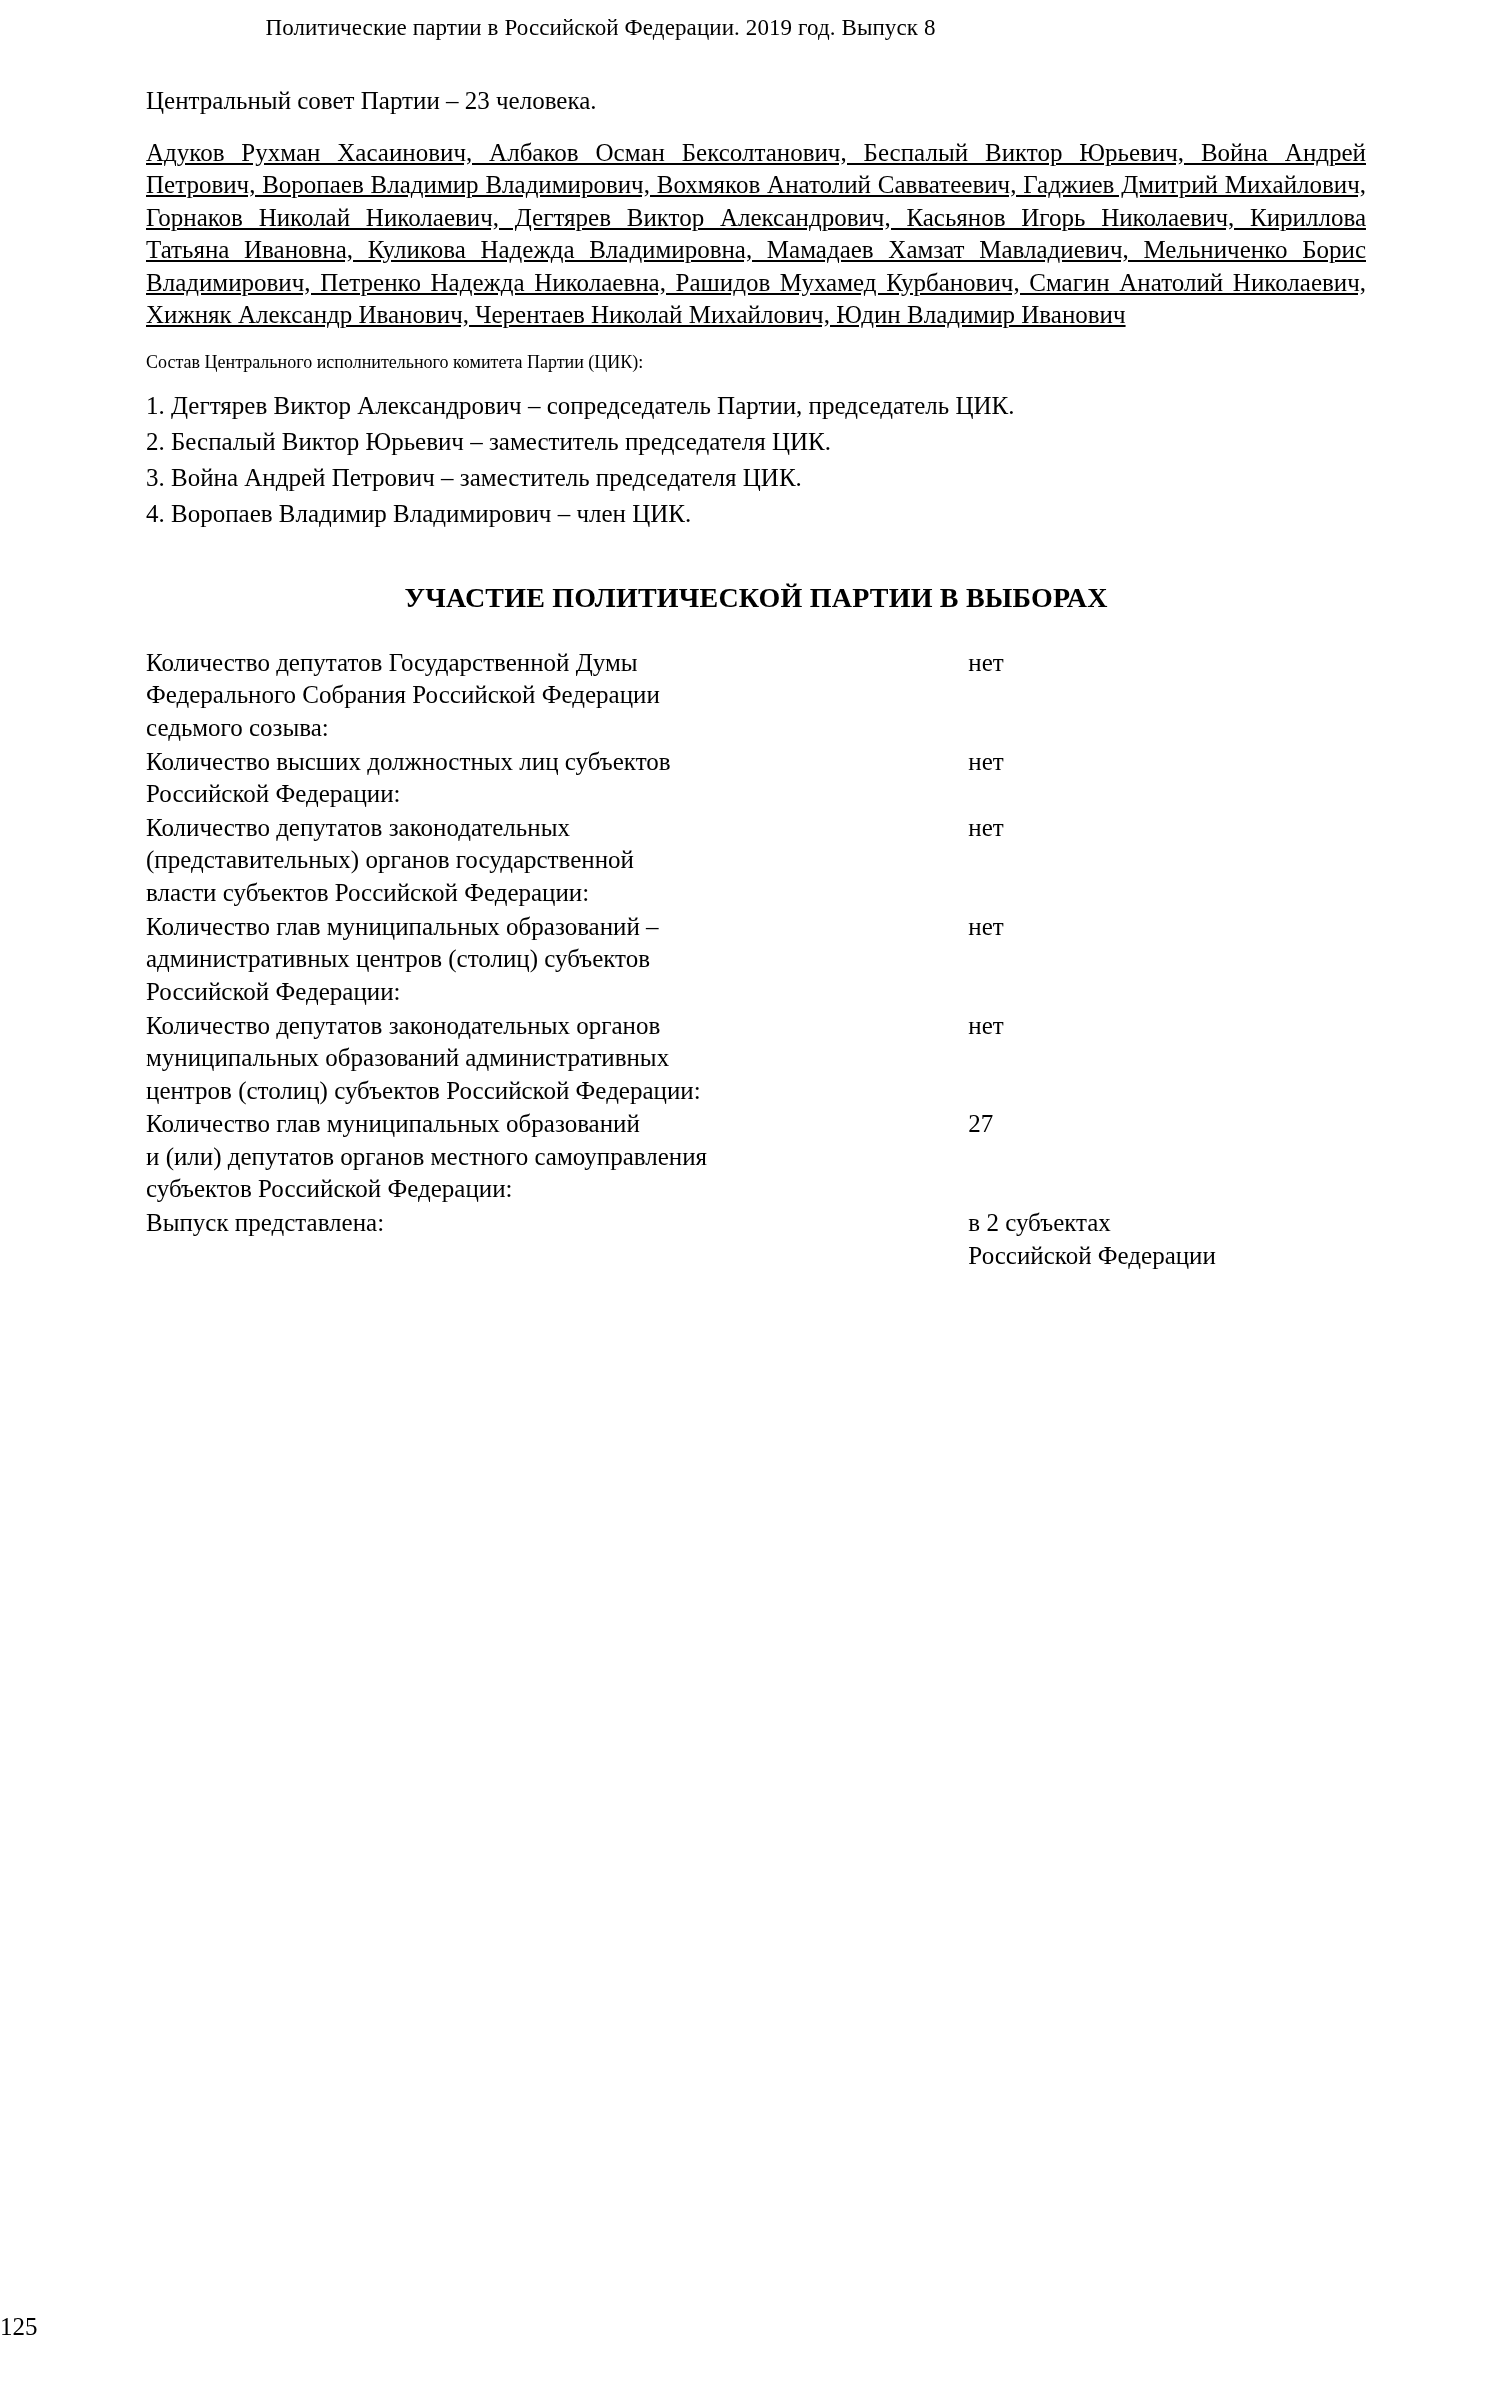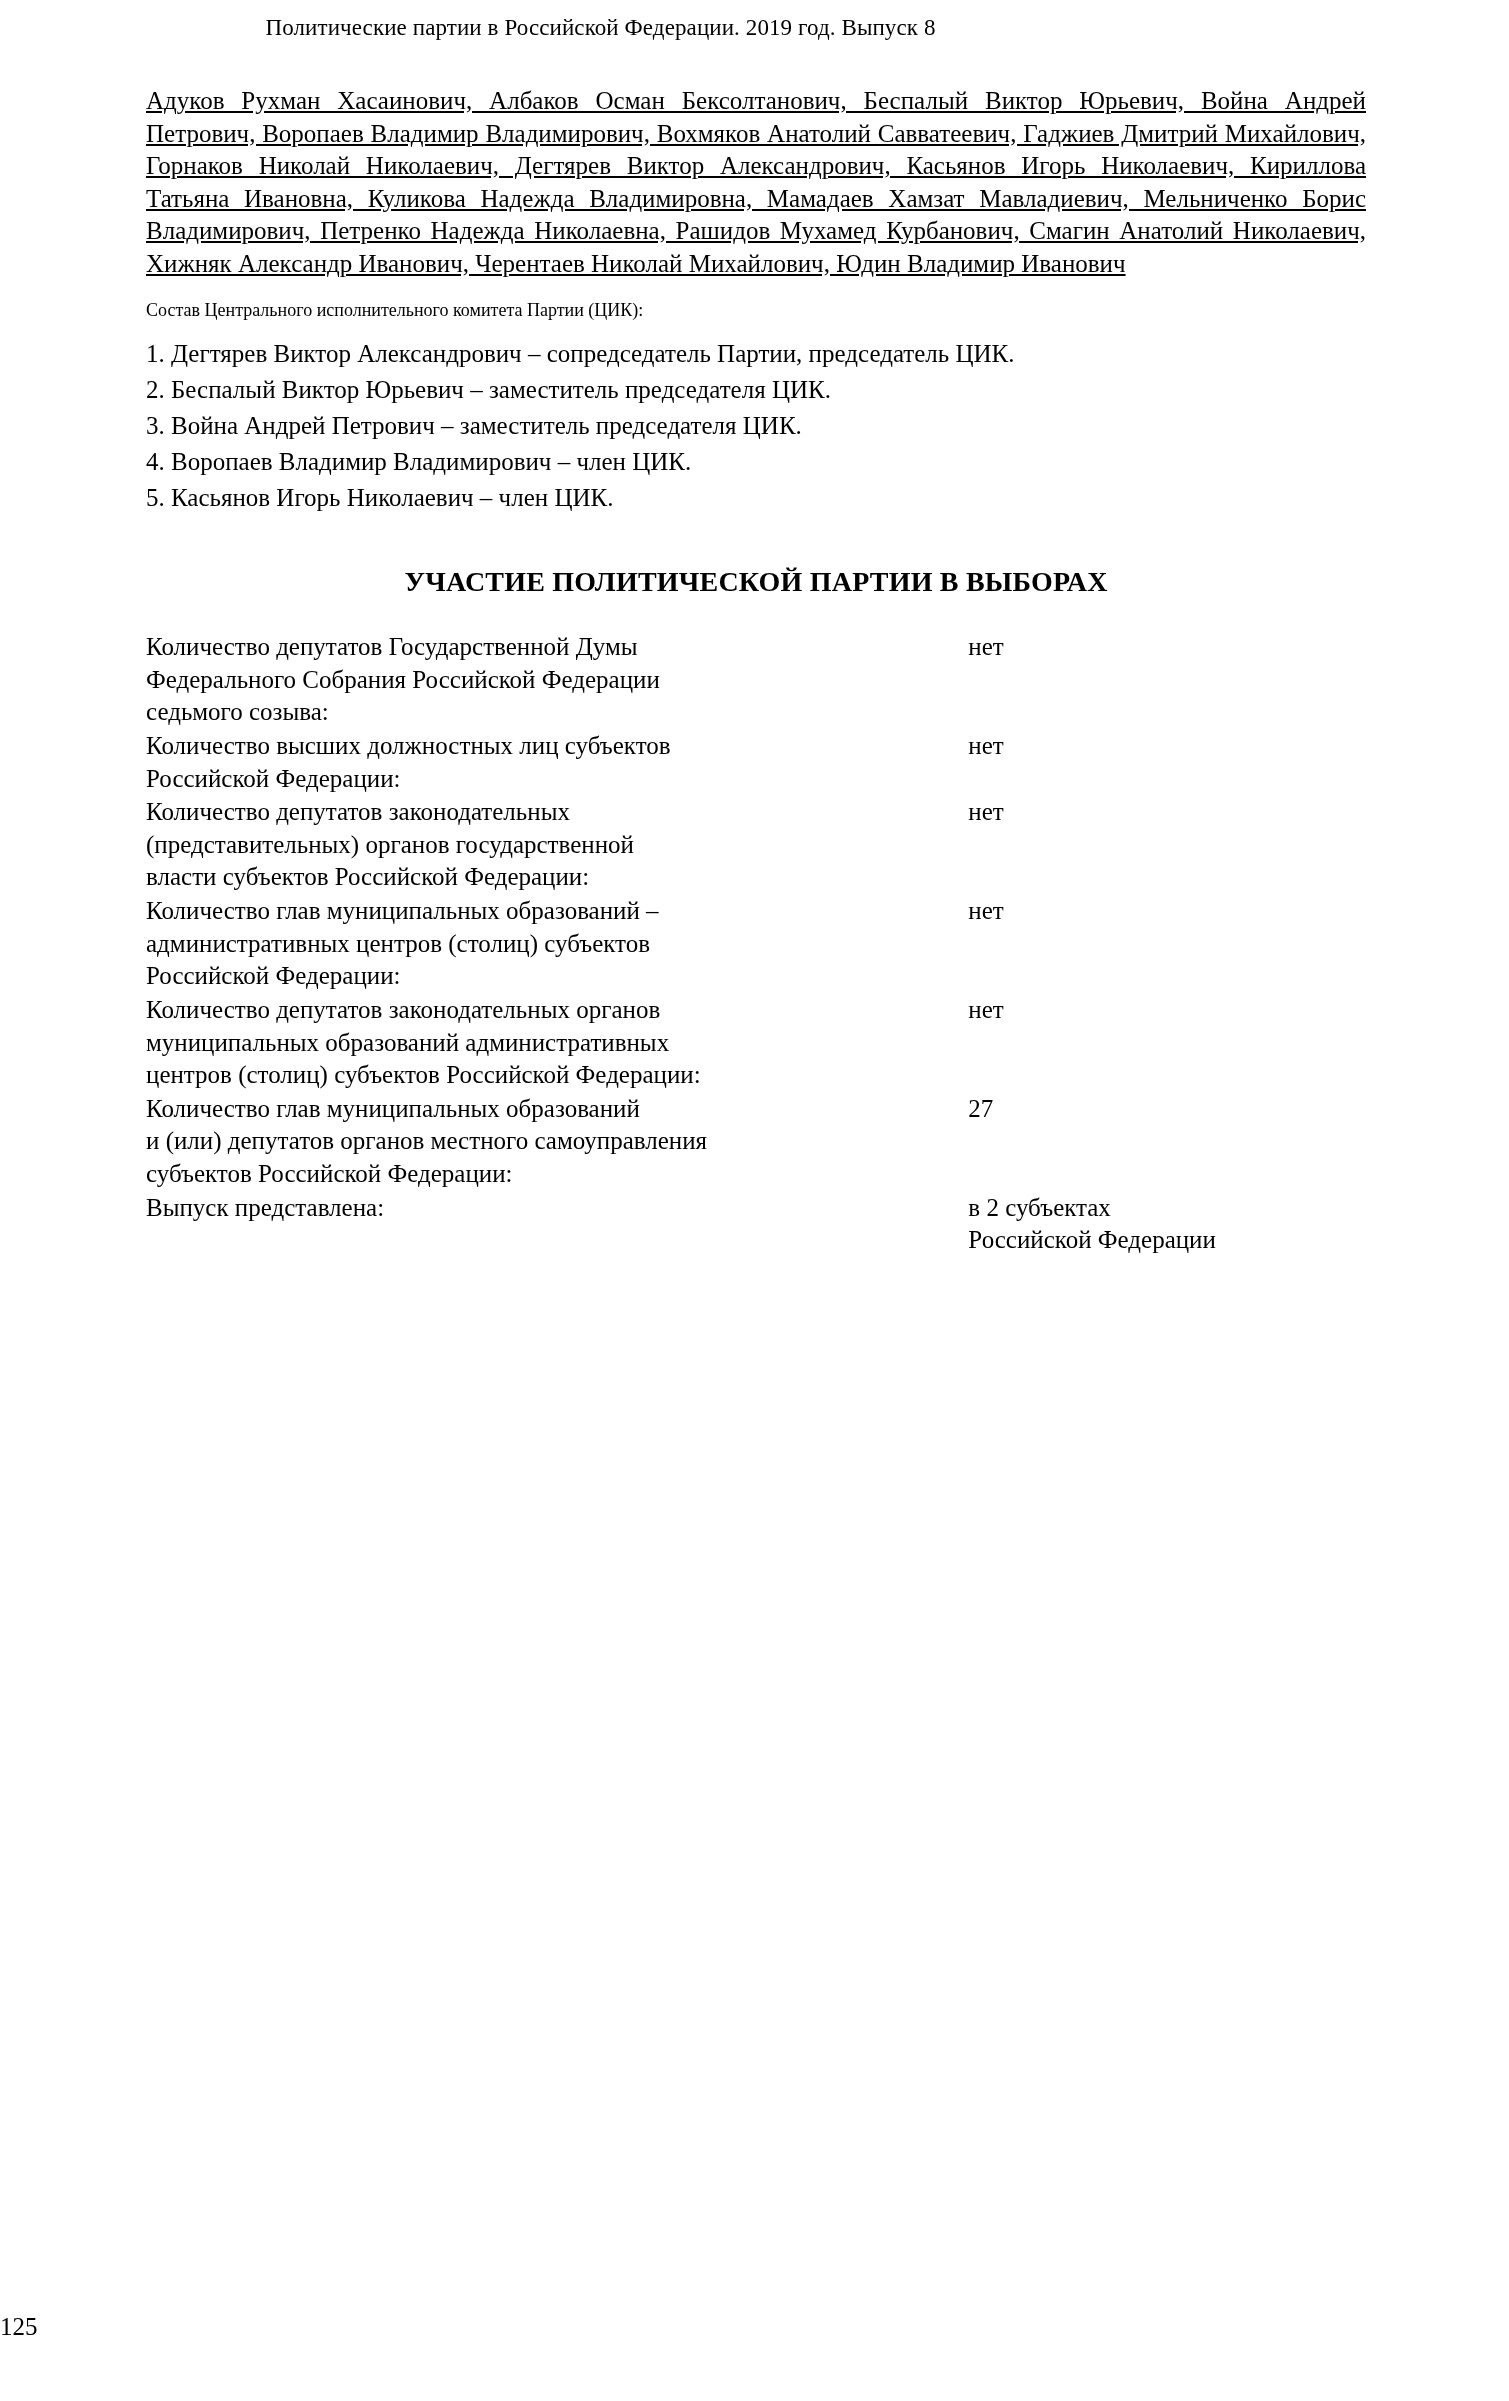--- a/index.html
+++ b/index.html
@@ -117,31 +117,31 @@
 </style>
 </head>
 <body>
 
 <div class="page">
 
   <div class="running-head">Политические партии в Российской Федерации. 2019 год. Выпуск 8</div>
 
   <div class="content">
 
+    <p class="para first">Центральный совет Партии – 23 человека.</p>
 
     <p class="para names">Адуков Рухман Хасаинович, Албаков Осман Бексолтанович, Беспалый Виктор Юрьевич, Война Андрей Петрович, Воропаев Владимир Владимирович, Вохмяков Анатолий Савватеевич, Гаджиев Дмитрий Михайлович, Горнаков Николай Николаевич, Дегтярев Виктор Александрович, Касьянов Игорь Николаевич, Кириллова Татьяна Ивановна, Куликова Надежда Владимировна, Мамадаев Хамзат Мавладиевич, Мельниченко Борис Владимирович, Петренко Надежда Николаевна, Рашидов Мухамед Курбанович, Смагин Анатолий Николаевич, Хижняк Александр Иванович, Черентаев Николай Михайлович, Юдин Владимир Иванович</p>
 
     <p class="cik-heading">Состав Центрального исполнительного комитета Партии (ЦИК):</p>
 
     <ol class="cik-list">
       <li>1. Дегтярев Виктор Александрович – сопредседатель Партии, председатель ЦИК.</li>
       <li>2. Беспалый Виктор Юрьевич – заместитель председателя ЦИК.</li>
       <li>3. Война Андрей Петрович – заместитель председателя ЦИК.</li>
       <li>4. Воропаев Владимир Владимирович – член ЦИК.</li>
-      <li>5. Касьянов Игорь Николаевич – член ЦИК.</li>
     </ol>
 
     <h2 class="section-title">УЧАСТИЕ ПОЛИТИЧЕСКОЙ ПАРТИИ В ВЫБОРАХ</h2>
 
     <table class="stats">
       <tbody>
         <tr>
           <td class="label">
             <span class="lbl-line">Количество депутатов Государственной Думы</span>
             <span class="lbl-line">Федерального Собрания Российской Федерации</span>

